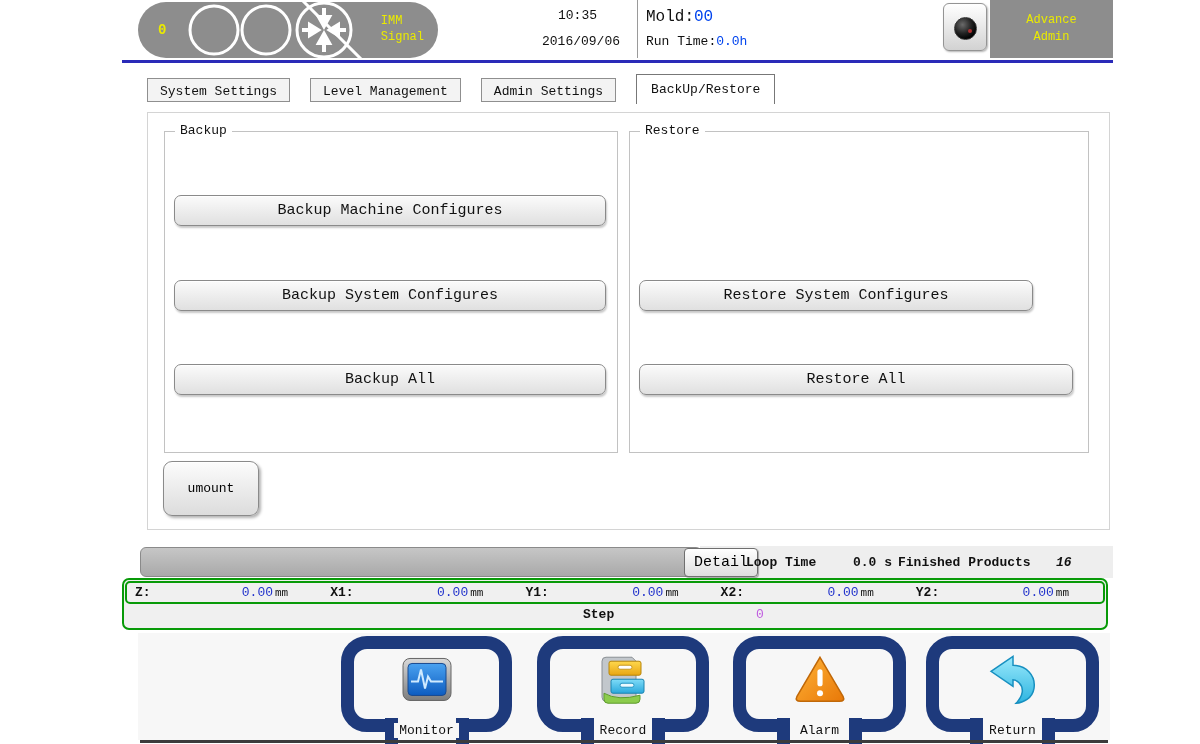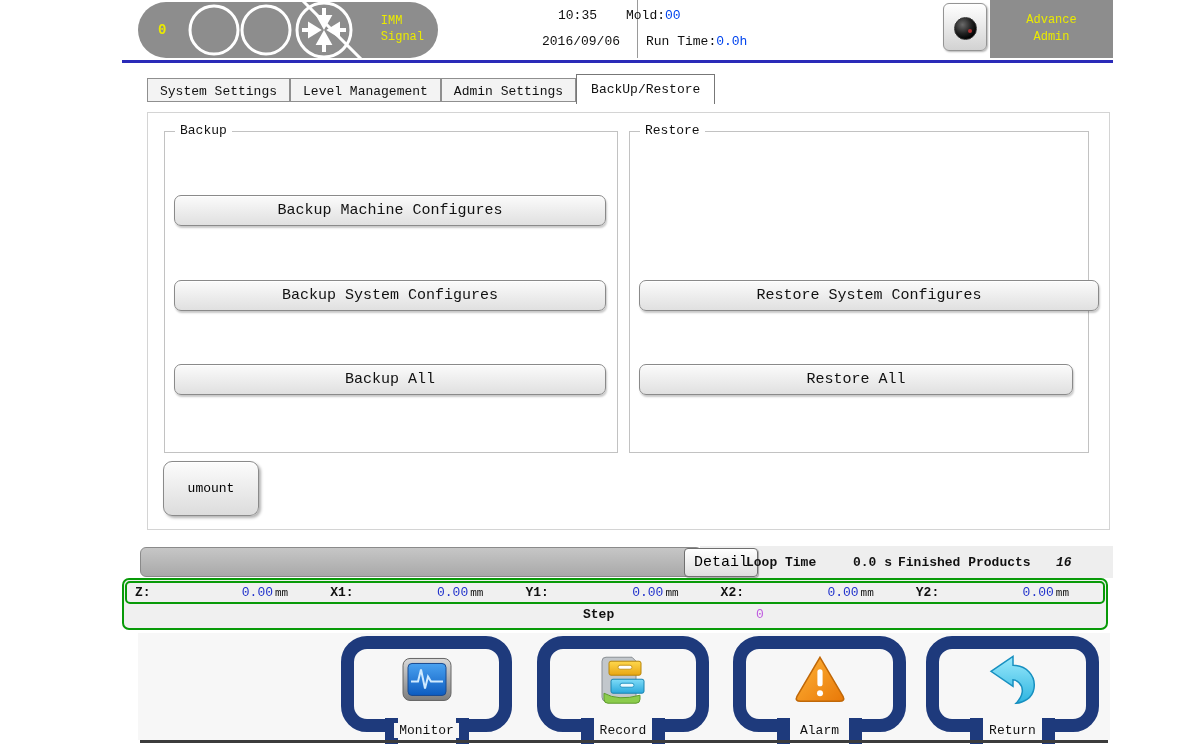--- a/index.html
+++ b/index.html
@@ -12,57 +12,57 @@
   
   .hdr-pill { position:absolute; left:138px; top:2px; width:300px; height:56px;
     background:#8d8d8d; border-radius:28px; }
   .hdr-count { position:absolute; left:20px; top:20px; color:#eaea00; font-size:14px; font-weight:bold; }
   .hdr-circles { position:absolute; left:48px; top:0; }
   .hdr-signal { position:absolute; right:14px; top:11px; color:#eaea00; font-size:12px; line-height:16px; text-align:left; }
   .hdr-time { position:absolute; left:540px; top:0; width:96px; height:58px; font-size:13px; }
   .hdr-time .t1 { position:absolute; left:18px; top:8px; }
   .hdr-time .t2 { position:absolute; left:2px; top:34px; }
   .hdr-div { position:absolute; left:637px; top:0; width:1px; height:58px; background:#9a9a9a; }
-  .hdr-mold { position:absolute; left:626px; top:8px; font-size:13px; }
+  .hdr-mold { position:absolute; left:646px; top:8px; font-size:16px; }
   .hdr-runtime { position:absolute; left:646px; top:34px; font-size:13px; }
   .blue-val { color:#0044ee; }
   .cam-btn { position:absolute; left:943px; top:3px; width:44px; height:48px;
     border:1px solid #949494; border-radius:6px;
     background:linear-gradient(#ffffff,#d2d2d2); box-shadow:1px 1px 2px rgba(0,0,0,.3); cursor:pointer; }
   .cam-eye { position:absolute; left:10px; top:13px; width:23px; height:23px; border-radius:50%;
     background:radial-gradient(circle at 36% 32%, #6a6a6a 0%, #222 45%, #000 75%);
     border:1px solid #333; }
   .cam-eye::after { content:""; position:absolute; left:13px; top:11px; width:4px; height:4px;
     border-radius:50%; background:#b03030; }
   .hdr-user { position:absolute; left:990px; top:0; width:123px; height:58px; background:#8d8d8d;
     color:#eaea00; font-size:12px; text-align:center; display:flex; flex-direction:column;
     justify-content:center; line-height:17px; }
   .blue-line { position:absolute; left:122px; top:60px; width:991px; height:3px; background:#2a2ab8; }
 
   
-  .tabs { position:absolute; left:147px; top:74px; height:30px; display:flex; gap:0; align-items:stretch; }
+  .tabs { position:absolute; left:147px; top:74px; height:30px; display:flex; gap:20px; align-items:stretch; }
   .tab { margin-top:4px; margin-bottom:2px; padding:2px 12px 0 12px; font-size:13px;
     background:#f3f3f3; border:1px solid #8f8f8f; display:flex; align-items:center; cursor:pointer; }
   .tab.active { margin:0; padding:0 14px; background:#fff; border:1px solid #777; border-bottom:none; }
 
   
   .panel { position:absolute; left:147px; top:112px; width:963px; height:418px;
     background:#fff; border:1px solid #d4d4d4; }
   .group { position:absolute; border:1px solid #c2c2c2; }
   .group-title { position:absolute; left:10px; top:-9px; background:#fff; padding:0 5px; font-size:13px; }
   .g-backup { left:16px; top:18px; width:454px; height:322px; }
   .g-restore { left:481px; top:18px; width:460px; height:322px; }
   .hmi-btn { position:absolute; height:31px; border:1px solid #8a8a8a; border-radius:7px;
     background:linear-gradient(#fbfbfb,#e0e0e0); font-family:inherit; font-size:15px; color:#111;
     box-shadow:1px 2px 2px rgba(0,0,0,.22), inset 0 1px 0 #fff; cursor:pointer; }
   .b1 { left:26px; width:432px; top:82px; }
   .b2 { left:26px; width:432px; top:167px; }
   .b3 { left:26px; width:432px; top:251px; }
   .r1 { left:491px; width:434px; top:82px; }
-  .r2 { left:491px; width:460px; top:167px; }
+  .r2 { left:491px; width:394px; top:167px; }
   .r3 { left:491px; width:434px; top:251px; }
   .umount-btn { position:absolute; left:15px; top:348px; width:96px; height:55px;
     border:1px solid #8a8a8a; border-radius:9px; background:linear-gradient(#fcfcfc,#dcdcdc);
     font-family:inherit; font-size:13px; box-shadow:2px 2px 3px rgba(0,0,0,.3), inset 0 1px 0 #fff; cursor:pointer; }
 
   
   .status-bg { position:absolute; left:700px; top:546px; width:413px; height:32px; background:#eeeeee; }
   .progress-bar { position:absolute; left:140px; top:547px; width:562px; height:30px;
     background:linear-gradient(#c6c6c6,#a9a9a9); border:1px solid #8a8a8a; border-radius:6px; }
   .detail-btn { position:absolute; left:684px; top:548px; width:74px; height:29px;

